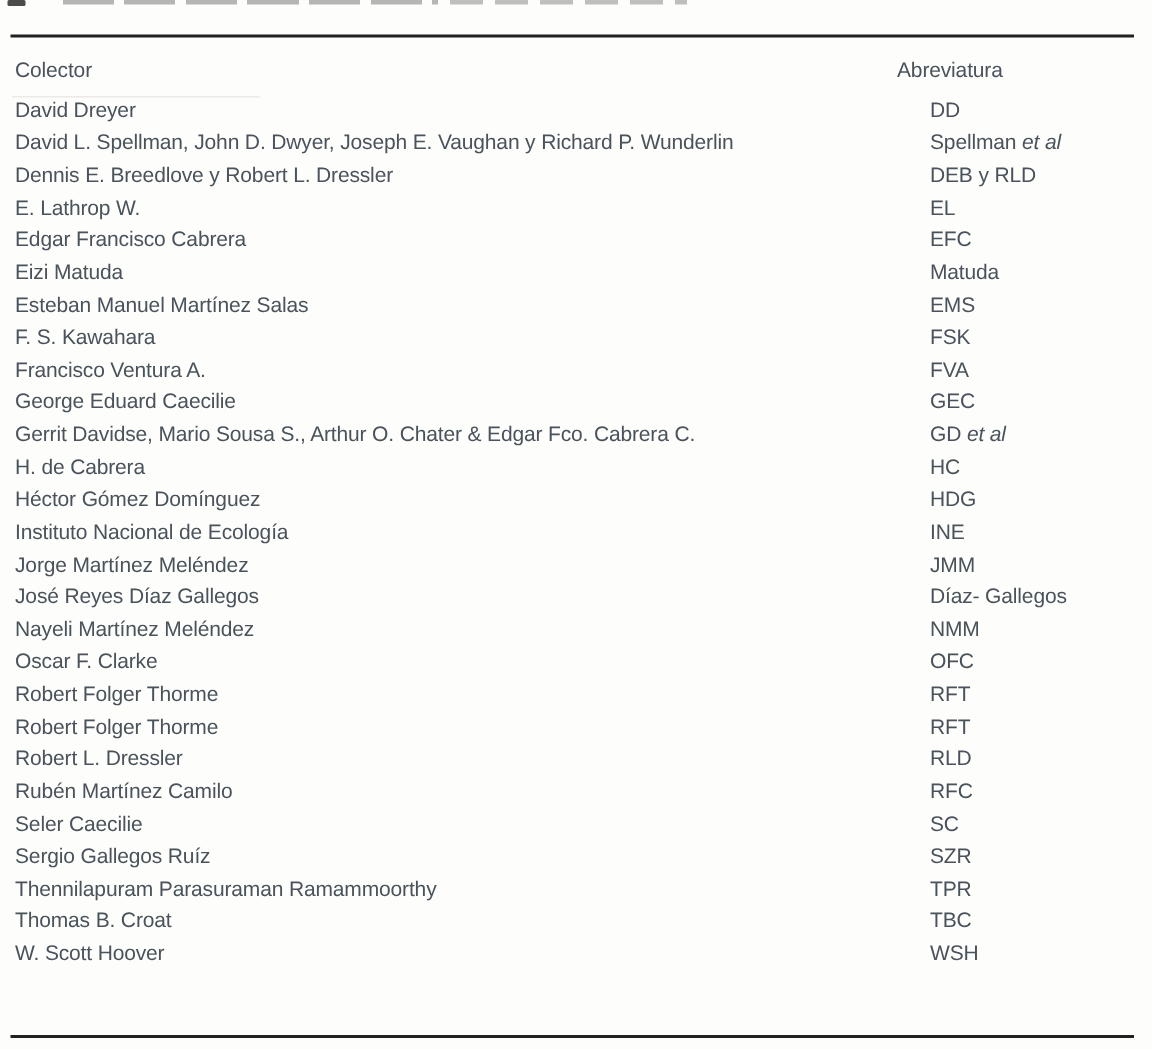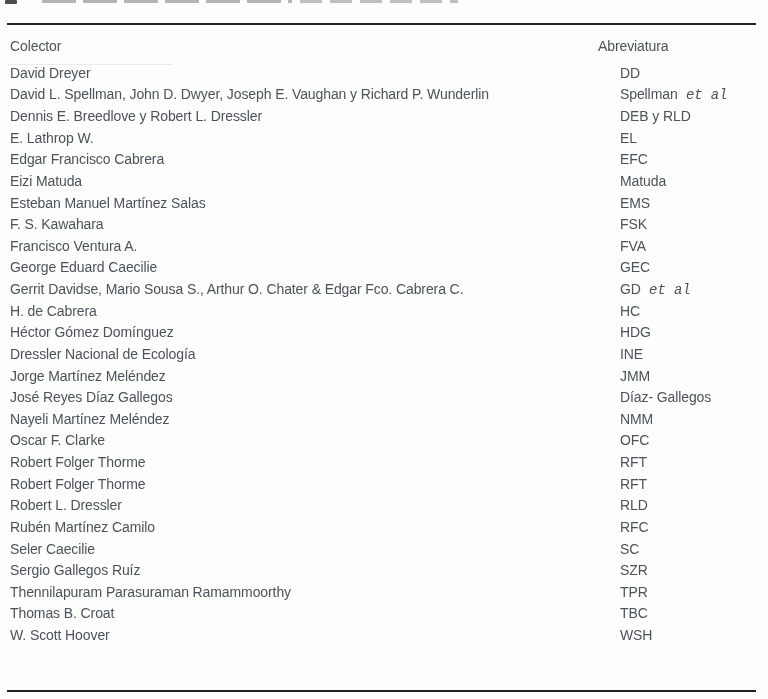--- a/index.html
+++ b/index.html
@@ -50,21 +50,21 @@
   .row { position: relative; height: 21.64px; }
   .row .name {
     position: absolute; left: 10px; top: 50%; transform: translateY(-50%);
     white-space: nowrap;
     text-align: center;
   }
   .row .abbr {
     position: absolute; left: 620px; top: 50%; transform: translateY(-50%);
     white-space: nowrap;
   }
-  .em { font-style: italic; font-family: Liberation Mono, monospace; }
+  .em { font-style: italic; }
 </style>
 </head>
 <body>
 
 <div class="page">
 
   <div class="clipped-caption">
     <span class="lead-mark"></span>
     <span class="dash-band-1"></span>
     <span class="dash-band-2"></span>
@@ -139,21 +139,21 @@
     <span class="name">H. de Cabrera</span>
     <span class="abbr"><span>HC</span></span>
   </div>
 
   <div class="row">
     <span class="name">Héctor Gómez Domínguez</span>
     <span class="abbr"><span>HDG</span></span>
   </div>
 
   <div class="row">
-    <span class="name">Dressler Nacional de Ecología</span>
+    <span class="name">Instituto Nacional de Ecología</span>
     <span class="abbr"><span>INE</span></span>
   </div>
 
   <div class="row">
     <span class="name">Jorge Martínez Meléndez</span>
     <span class="abbr"><span>JMM</span></span>
   </div>
 
   <div class="row">
     <span class="name">José Reyes Díaz Gallegos</span>

